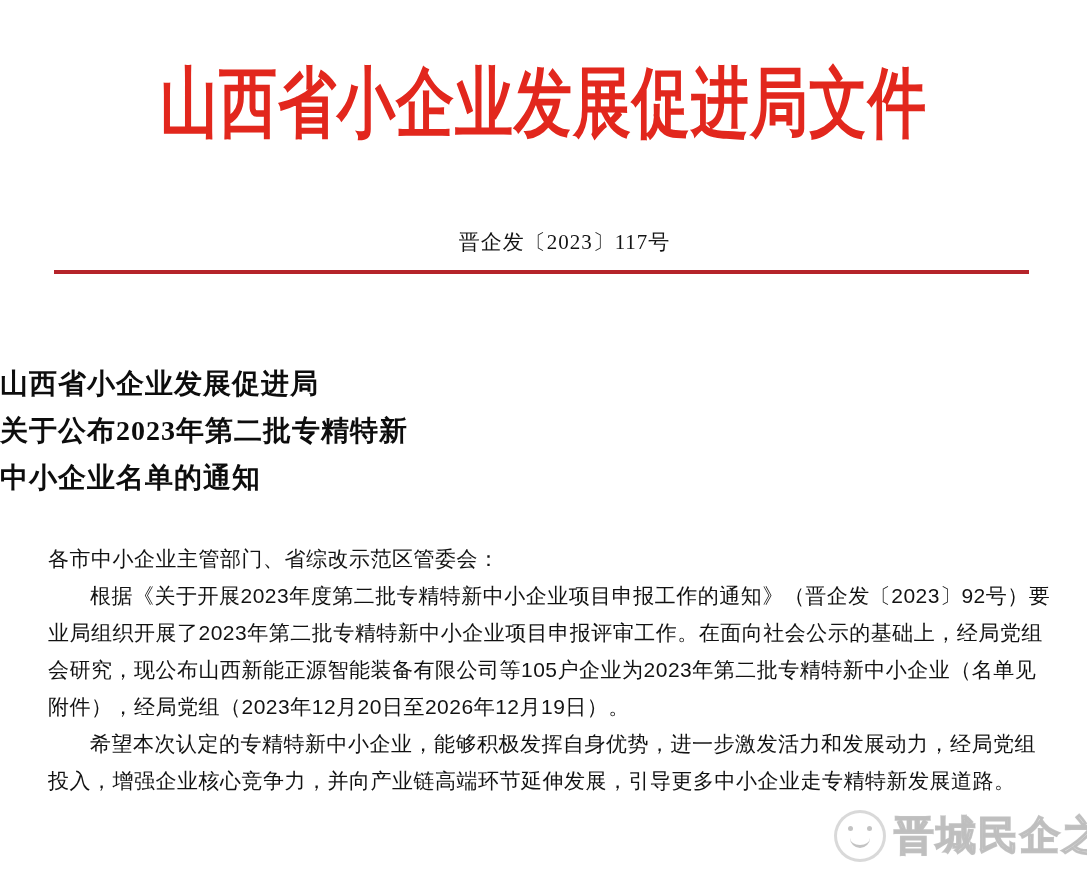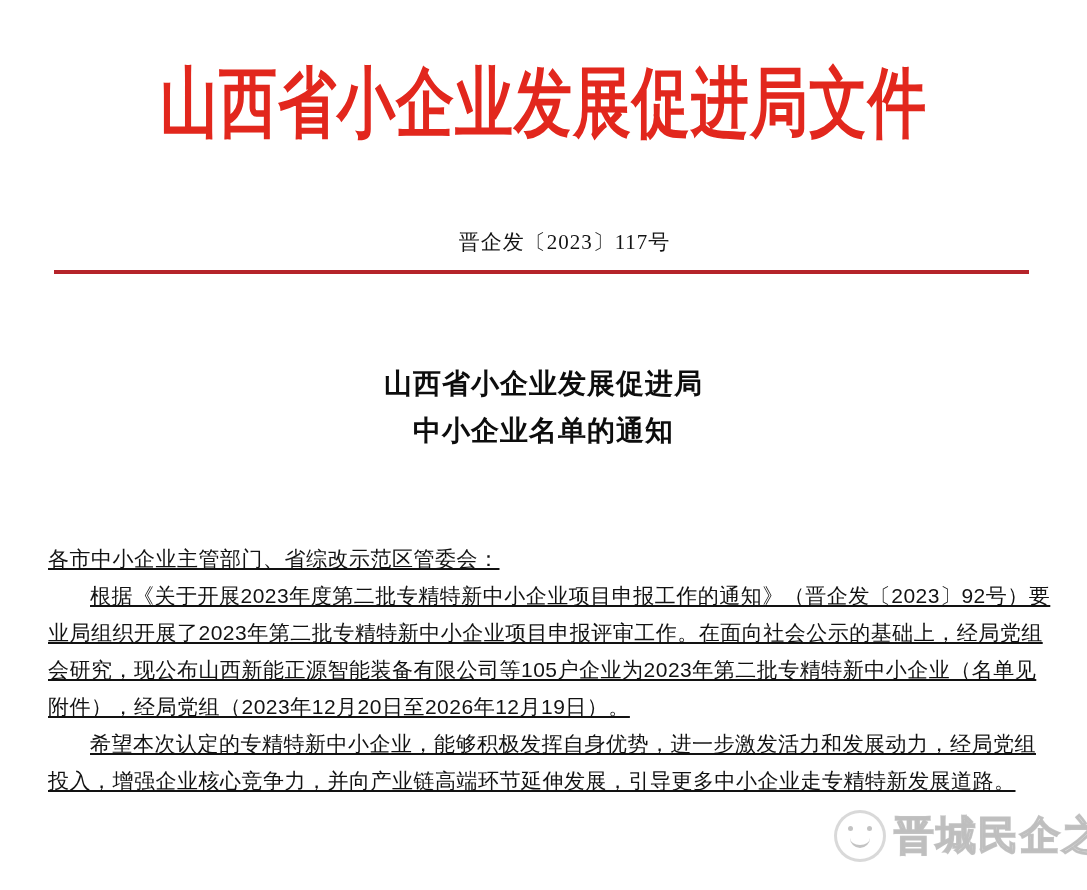--- a/index.html
+++ b/index.html
@@ -36,38 +36,38 @@
   }
   
   .red-rule{
     position:absolute;top:270px;left:54px;
     width:975px;height:4px;
     background:#b5242a;
   }
   
   .doc-title{
     position:absolute;top:360px;left:0;width:100%;
-    text-align:center;
+    text-align:left;
     font-family:"Liberation Serif","DejaVu Serif",serif;
     font-weight:bold;
     font-size:28px;
     line-height:47px;
     color:#0d0d0d;
     letter-spacing:1px;
   }
   
   .body-text{
     position:absolute;top:540px;left:48px;
     width:994px;
     font-size:21px;
     line-height:37px;
     color:#121212;
     letter-spacing:0.5px;
   }
-  .body-line{white-space:nowrap;text-decoration:underline;}
+  .body-line{white-space:nowrap;}
   .body-line.indent{padding-left:42px;}
   
   .watermark{
     position:absolute;left:834px;top:808px;
     display:flex;align-items:center;gap:8px;
     pointer-events:none;
   }
   .wm-logo{
     width:46px;height:46px;border-radius:50%;
     border:3px solid rgba(185,185,185,0.55);
@@ -99,20 +99,21 @@
 <div class="page">
 
   <div class="banner">山西省小企业发展促进局文件</div>
 
   <div class="doc-number">晋企发〔2023〕117号</div>
 
   <div class="red-rule"></div>
 
   <div class="doc-title">
     <div class="doc-title-line">山西省小企业发展促进局</div>
+    <div class="doc-title-line">关于公布2023年第二批专精特新</div>
     <div class="doc-title-line">中小企业名单的通知</div>
   </div>
 
   <div class="body-text">
     <div class="body-line">各市中小企业主管部门、省综改示范区管委会：</div>
     <div class="body-line indent">根据《关于开展2023年度第二批专精特新中小企业项目申报工作的通知》（晋企发〔2023〕92号）要</div>
     <div class="body-line">业局组织开展了2023年第二批专精特新中小企业项目申报评审工作。在面向社会公示的基础上，经局党组</div>
     <div class="body-line">会研究，现公布山西新能正源智能装备有限公司等105户企业为2023年第二批专精特新中小企业（名单见</div>
     <div class="body-line">附件），经局党组（2023年12月20日至2026年12月19日）。</div>
     <div class="body-line indent">希望本次认定的专精特新中小企业，能够积极发挥自身优势，进一步激发活力和发展动力，经局党组</div>

